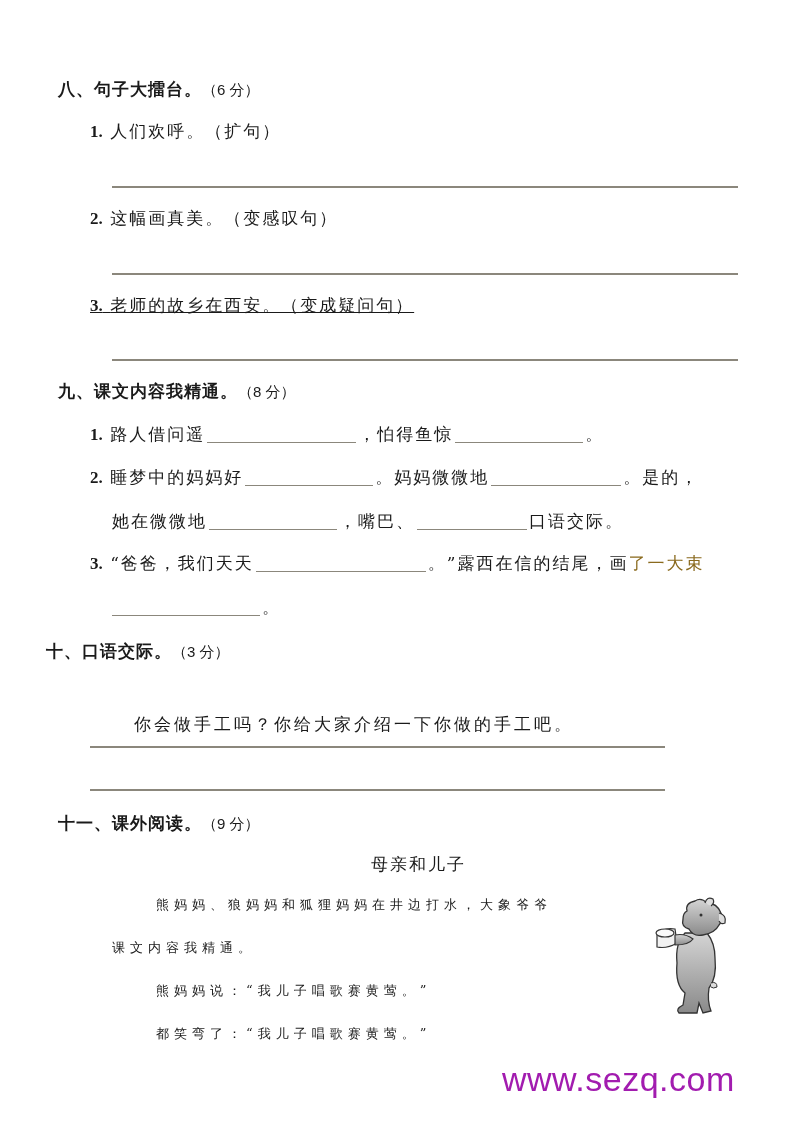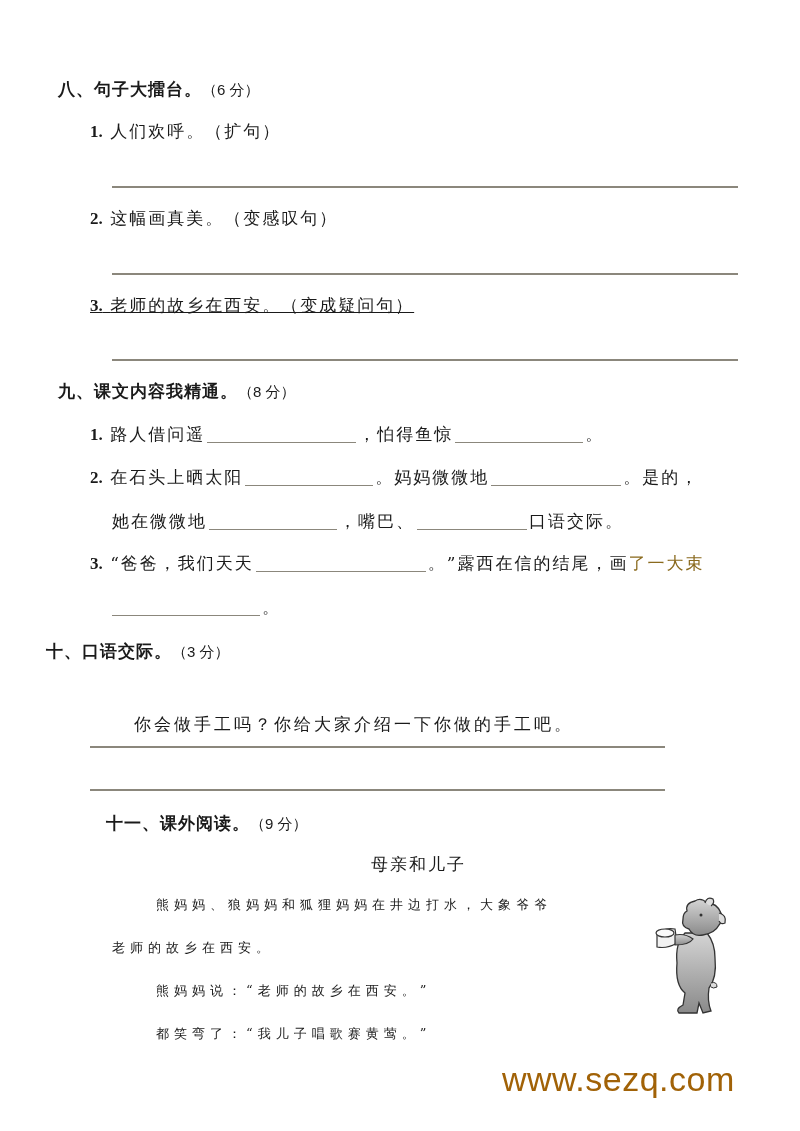--- a/index.html
+++ b/index.html
@@ -10,21 +10,21 @@
   }
   .abs { position: absolute; white-space: nowrap; }
   .heading { font-family: "DejaVu Sans", "Liberation Sans", sans-serif; font-weight: bold; font-size: 17px; letter-spacing: 1px; }
   .heading .score { font-family: Liberation Sans, sans-serif; font-weight: normal; font-size: 15px; letter-spacing: 0; }
   .q { font-size: 17px; letter-spacing: 2px; }
   .num { font-family: "Liberation Serif", serif; font-weight: bold; font-size: 17px; letter-spacing: 0; }
   .rule { position: absolute; height: 2px; background: #8b877c; }
   .blank { display: inline-block; height: 1px; border-bottom: 1.5px solid #8b877c; vertical-align: -3px; margin: 0 2px; }
   .passage { font-family: "DejaVu Serif", "Liberation Serif", serif; font-size: 13px; letter-spacing: 5px; }
   .title { font-family: "DejaVu Sans", "Liberation Sans", sans-serif; font-size: 17px; letter-spacing: 2px; }
-  .watermark { font-family: "Liberation Sans", sans-serif; font-size: 34px; color: #a16207; letter-spacing: 0.5px; }
+  .watermark { font-family: "Liberation Sans", sans-serif; font-size: 34px; color: #a21caf; letter-spacing: 0.5px; }
   .golden { color: #8a6a1e; text-align: right; }
 </style>
 </head>
 <body>
 
 <div class="abs heading" style="left:58px; top:78px;">
   <span>八、句子大擂台。</span><span class="score">（6 分）</span>
 </div>
 
 <div class="abs q" style="left:90px; top:120px;">
@@ -49,49 +49,49 @@
   <span>九、课文内容我精通。</span><span class="score">（8 分）</span>
 </div>
 
 <div class="abs q" style="left:90px; top:423px;">
   <span class="num">1.</span>
   <span>路人借问遥</span><span class="blank" style="width:149px;"></span><span>，怕得鱼惊</span><span class="blank" style="width:128px;"></span><span>。</span>
 </div>
 
 <div class="abs q" style="left:90px; top:466px;">
   <span class="num">2.</span>
-  <span>在石头上晒太阳</span><span class="blank" style="width:128px;"></span><span>。妈妈微微地</span><span class="blank" style="width:130px;"></span><span>。是的，</span>
+  <span>睡梦中的妈妈好</span><span class="blank" style="width:128px;"></span><span>。妈妈微微地</span><span class="blank" style="width:130px;"></span><span>。是的，</span>
 </div>
 <div class="abs q" style="left:112px; top:510px;">
   <span>她在微微地</span><span class="blank" style="width:128px;"></span><span>，嘴巴、</span><span class="blank" style="width:110px;"></span><span>口语交际。</span>
 </div>
 
 <div class="abs q" style="left:90px; top:552px;">
   <span class="num">3.</span>
   <span>“爸爸，我们天天</span><span class="blank" style="width:170px;"></span><span>。”露西在信的结尾，画</span><span class="golden">了一大束</span>
 </div>
 <div class="abs q" style="left:112px; top:596px;">
   <span class="blank" style="width:148px; margin-left:0;"></span><span>。</span>
 </div>
 
 <div class="abs heading" style="left:46px; top:640px;">
   <span>十、口语交际。</span><span class="score">（3 分）</span>
 </div>
 <div class="abs q" style="left:134px; top:713px; letter-spacing:3px;">你会做手工吗？你给大家介绍一下你做的手工吧。</div>
 <div class="rule" style="left:90px; top:746px; width:575px;"></div>
 <div class="rule" style="left:90px; top:789px; width:575px;"></div>
 
-<div class="abs heading" style="left:58px; top:812px;margin-left:48px;">
+<div class="abs heading" style="left:58px; top:812px;">
   <span>十一、课外阅读。</span><span class="score">（9 分）</span>
 </div>
 <div class="abs title" style="left:371px; top:853px;">母亲和儿子</div>
 
 <div class="abs passage" style="left:156px; top:896px;">熊妈妈、狼妈妈和狐狸妈妈在井边打水，大象爷爷</div>
-<div class="abs passage" style="left:112px; top:939px;">老师的故乡在西安。</div>
-<div class="abs passage" style="left:156px; top:982px;">熊妈妈说：“老师的故乡在西安。”</div>
+<div class="abs passage" style="left:112px; top:939px;">课文内容我精通。</div>
+<div class="abs passage" style="left:156px; top:982px;">熊妈妈说：“我儿子唱歌赛黄莺。”</div>
 <div class="abs passage" style="left:156px; top:1025px;">都笑弯了：“我儿子唱歌赛黄莺。”</div>
 
 <div class="abs" style="left:645px; top:893px; width:95px; height:125px;">
   <svg width="95" height="125" viewBox="0 0 95 125">
     <defs>
       <linearGradient id="bearg" x1="0" y1="0" x2="0" y2="1">
         <stop offset="0" stop-color="#d4d4d4"></stop>
         <stop offset="1" stop-color="#8a8a8a"></stop>
       </linearGradient>
     </defs>

